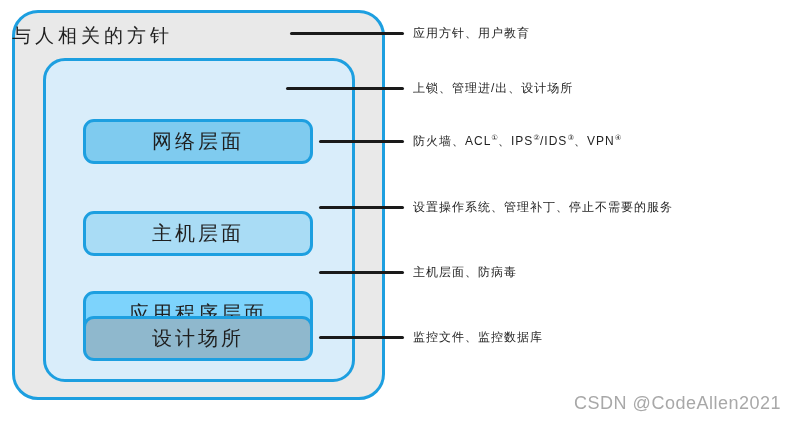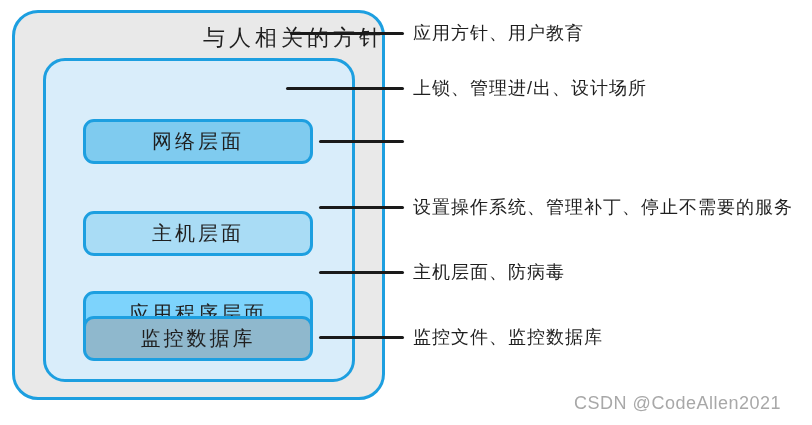--- a/index.html
+++ b/index.html
@@ -22,22 +22,22 @@
     border-radius: 26px;
     background: var(--outer_fill, #e9e9e9);
   }
   .mid-box {
     left: 43px; top: 58px; width: 312px; height: 324px;
     border-radius: 22px;
     background: var(--middle_fill, #d9edfa);
   }
   .box-title {
     position: absolute;
-    text-align: right;
-    font-size: 22px;
+    text-align: left;
+    font-size: 19px;
     letter-spacing: 4px;
     font-weight: 500;
     white-space: nowrap;
   }
   .outer-title { left: 12px; width: 373px; top: 23px; }
   .mid-title   { left: 43px; width: 312px; top: 76px; }
   .layer {
     position: absolute;
     left: 83px; width: 230px; height: 45px;
     box-sizing: border-box;
@@ -65,21 +65,21 @@
   .line-1 { left: 286px; top: 87px;  width: 118px; }
   .line-2 { left: 319px; top: 140px; width: 85px; }
   .line-3 { left: 319px; top: 206px; width: 85px; }
   .line-4 { left: 319px; top: 271px; width: 85px; }
   .line-5 { left: 319px; top: 336px; width: 85px; }
   .annotation {
     position: absolute;
     left: 413px;
     height: 24px;
     line-height: 24px;
-    font-size: 18px;
+    font-size: 12px;
     letter-spacing: 1px;
     white-space: nowrap;
     font-weight: 500;
   }
   .ann-0 { top: 21px; }
   .ann-1 { top: 76px; }
   .ann-2 { top: 129px; }
   .ann-3 { top: 195px; }
   .ann-4 { top: 260px; }
   .ann-5 { top: 325px; }
@@ -104,30 +104,31 @@
 <div class="canvas">
 
   <div class="box outer-box"></div>
   <div class="box-title outer-title">与人相关的方针</div>
 
   <div class="box mid-box"></div>
 
   <div class="layer layer-0" style="background-color: rgb(127, 203, 239); text-align: center;">网络层面</div>
   <div class="layer layer-1" style="background-color: rgb(169, 220, 245);">主机层面</div>
   <div class="layer layer-2" style="background-color: #7dd3fc; margin-top: 40px;">应用程序层面</div>
-  <div class="layer layer-3" style="background-color: rgb(143, 184, 205);">监控数据库</div>
+  <div class="layer layer-3" style="background-color: rgb(143, 184, 205);">设计场所</div>
 
   <div class="callout-line line-0"></div>
   <div class="callout-line line-1"></div>
   <div class="callout-line line-2"></div>
   <div class="callout-line line-3"></div>
   <div class="callout-line line-4"></div>
   <div class="callout-line line-5"></div>
 
   <div class="annotation ann-0">应用方针、用户教育</div>
   <div class="annotation ann-1">上锁、管理进/出、设计场所</div>
+  <div class="annotation ann-2"><span>防火墙、ACL</span><sup>①</sup><span>、IPS</span><sup>②</sup><span>/IDS</span><sup>③</sup><span>、VPN</span><sup>④</sup></div>
   <div class="annotation ann-3">设置操作系统、管理补丁、停止不需要的服务</div>
   <div class="annotation ann-4">主机层面、防病毒</div>
   <div class="annotation ann-5">监控文件、监控数据库</div>
 
   <div class="watermark">CSDN @CodeAllen2021</div>
 
 </div>
 
 </body></html>

